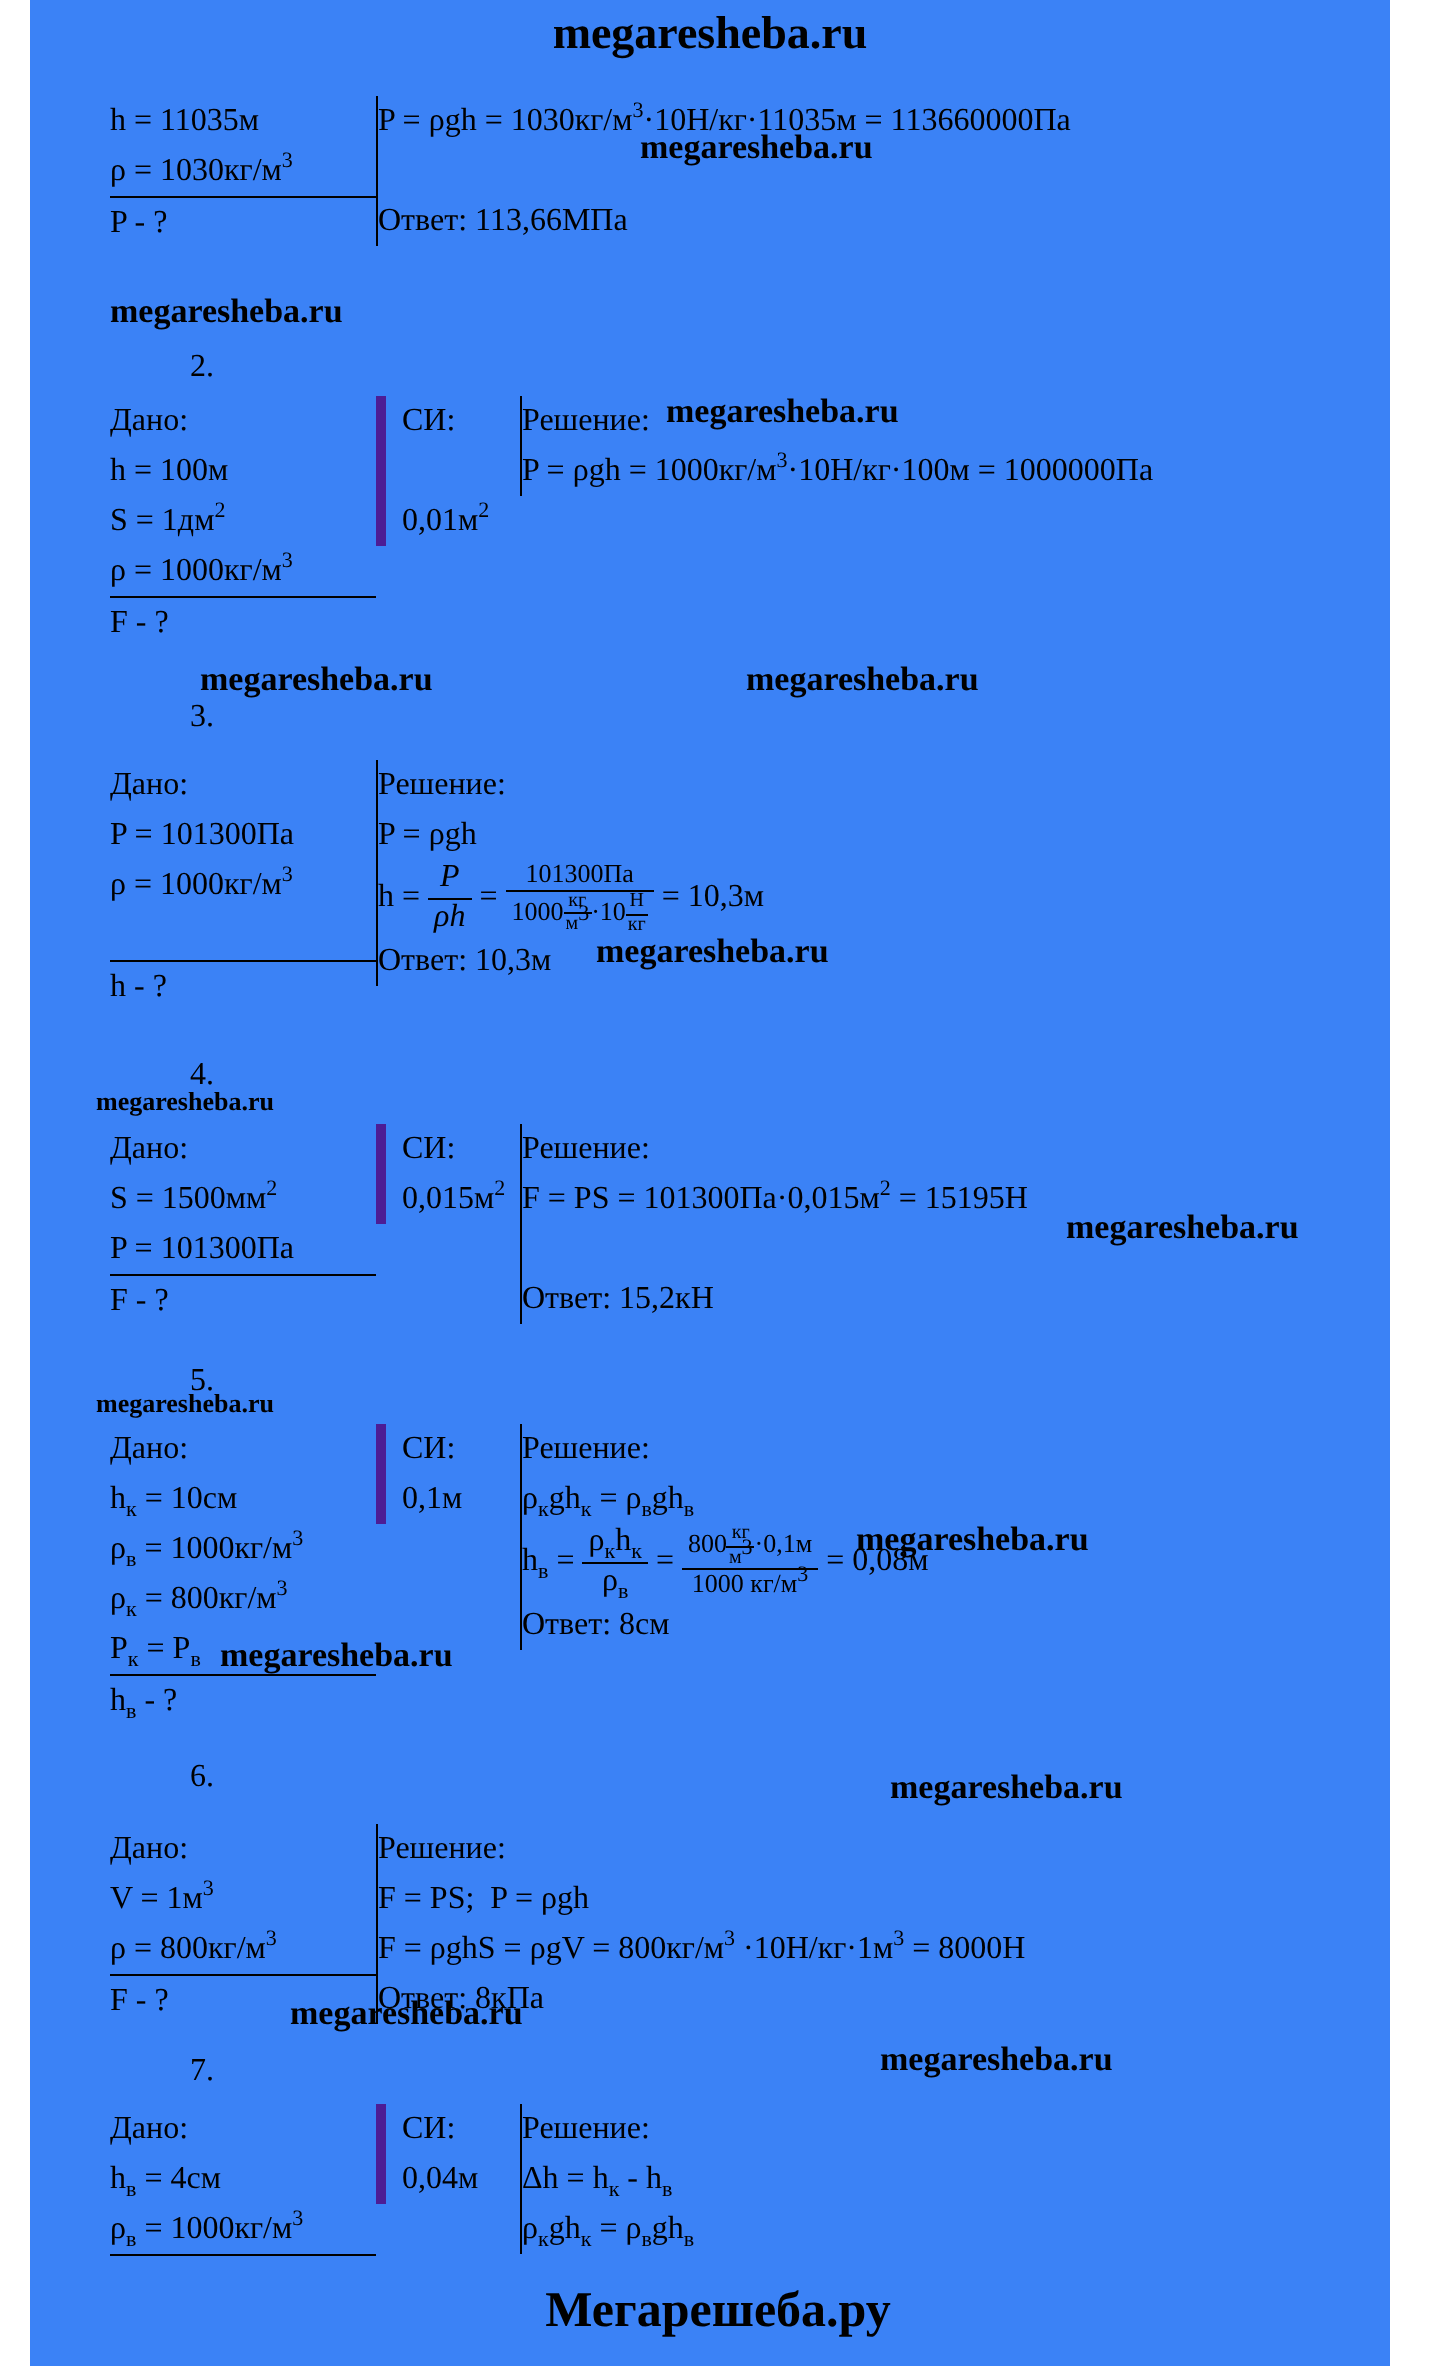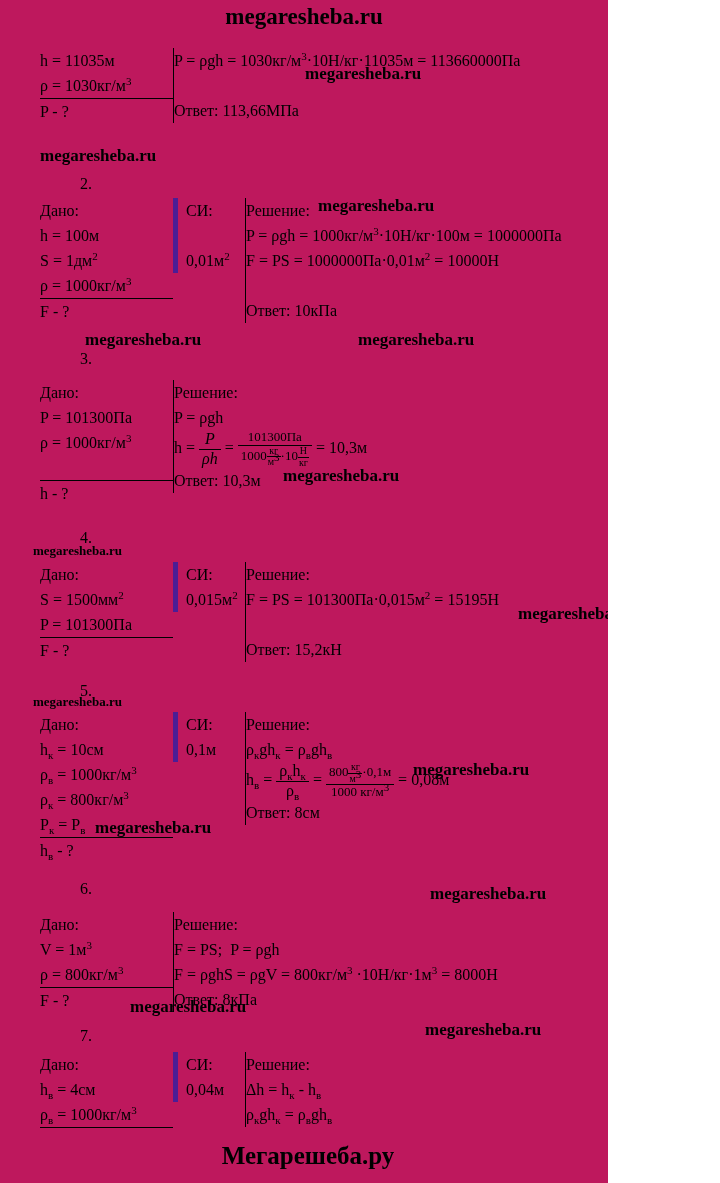--- a/index.html
+++ b/index.html
@@ -2,21 +2,21 @@
 <html><head>
 <meta charset="utf-8">
 <style>
   * { margin:0; padding:0; box-sizing:border-box; }
   html,body { background:#fff; }
   body {
     width:720px; height:1183px;
     font-family:"Liberation Serif", serif;
     color:#000;
   }
-  .page { position:relative; width:608px; height:1183px; overflow:hidden; background:#be185d; }
+  .page { position:relative; width:680px; height:1183px; overflow:hidden; background:#3b82f6;margin-left:15px; }
   .title {
     position:absolute; top:4px; left:0; width:100%;
     text-align:center; font-weight:bold; font-size:23px;
   }
   .footer {
     position:absolute; top:1142px; left:4px; width:100%;
     text-align:center; font-weight:bold; font-size:25px;
   }
   .problem {
     position:absolute; left:40px; width:648px;
@@ -78,22 +78,20 @@
       <div class="line find">F - ?</div>
     </div>
     <div class="col si">
       <div class="line label">СИ:</div>
       <div class="line"></div>
       <div class="line">0,01м<sup>2</sup></div>
     </div>
     <div class="col sol">
       <div class="line label">Решение:</div>
       <div class="line">P = ρgh = 1000кг/м<sup>3</sup>·10Н/кг·100м = 1000000Па</div>
-      <div class="line">F = PS = 1000000Па·0,01м<sup>2</sup> = 10000Н</div>
-      <div class="line answer">Ответ: 10кПа</div>
     </div>
   </section>
 
   <div class="pnum" style="top:348px">3.</div>
   <section class="problem" style="top:380px">
     <div class="col given">
       <div class="line label">Дано:</div>
       <div class="given-lines">
         <div class="line">P = 101300Па</div>
         <div class="line">ρ = 1000кг/м<sup>3</sup></div>

